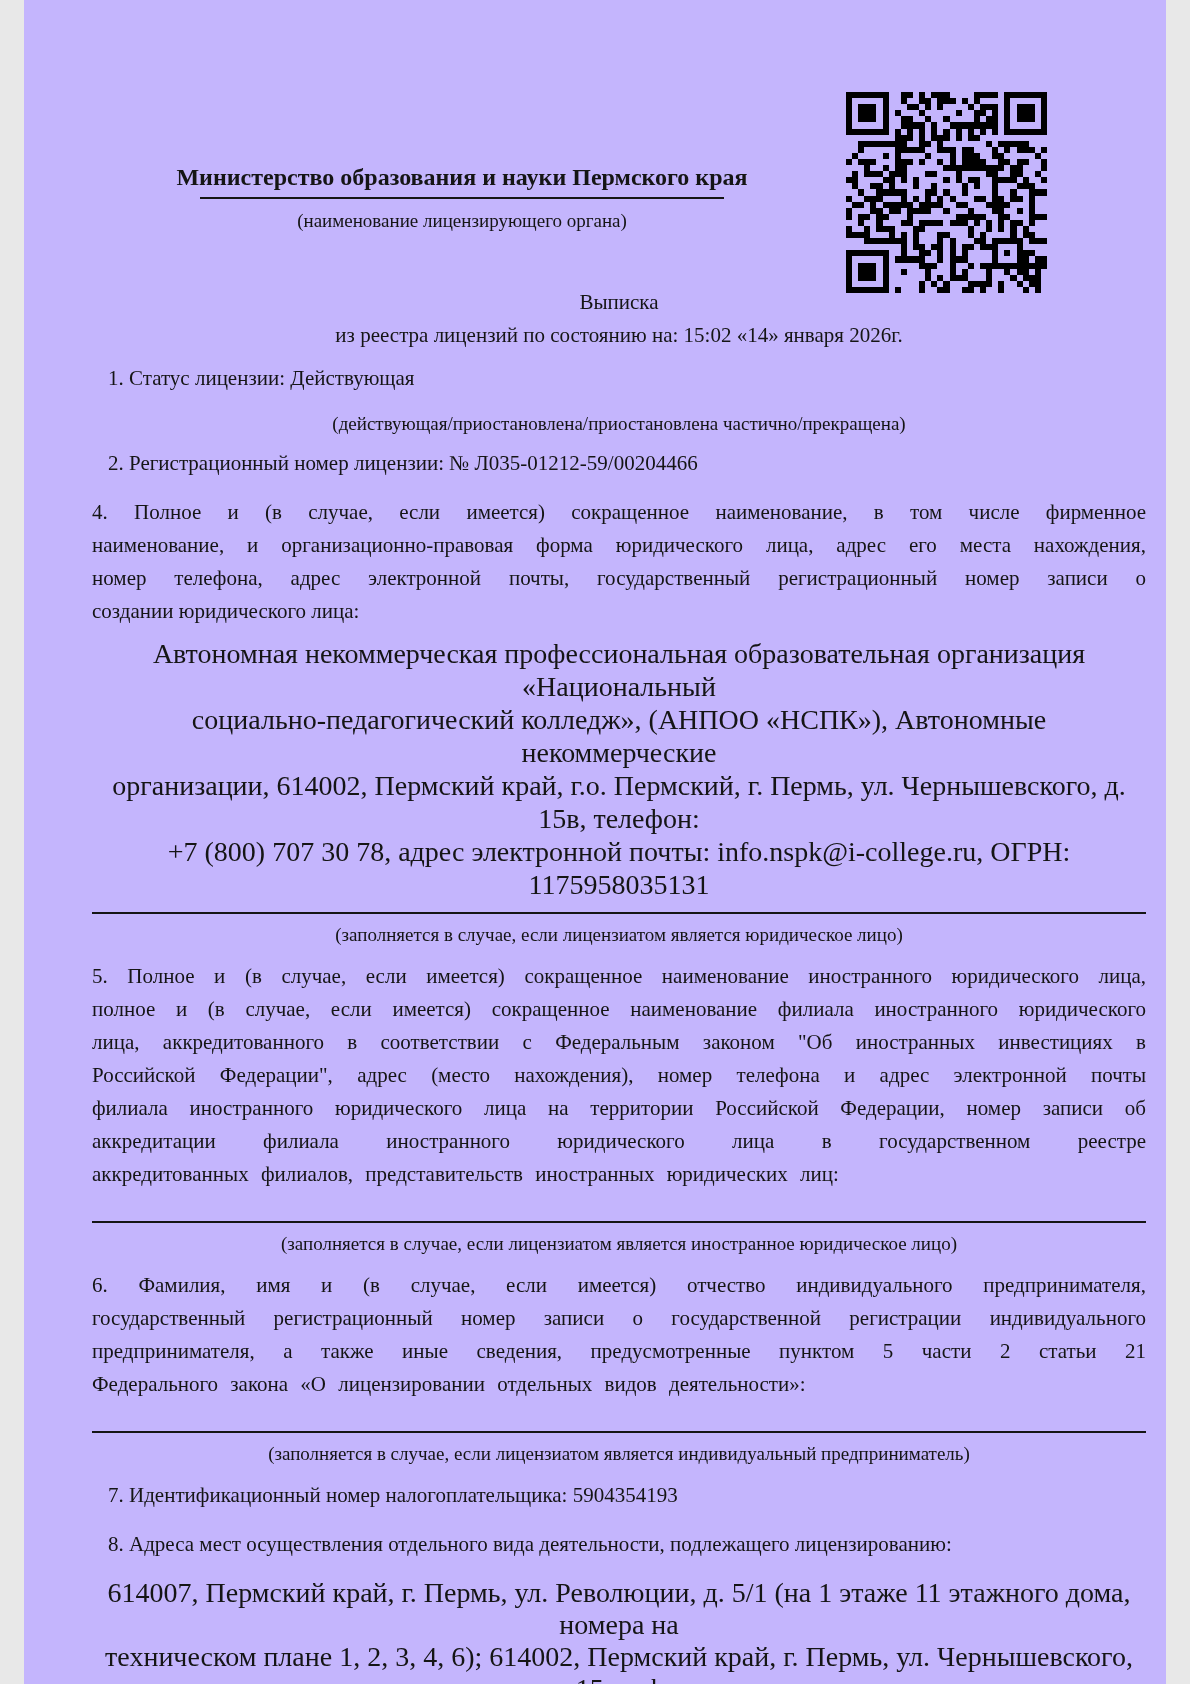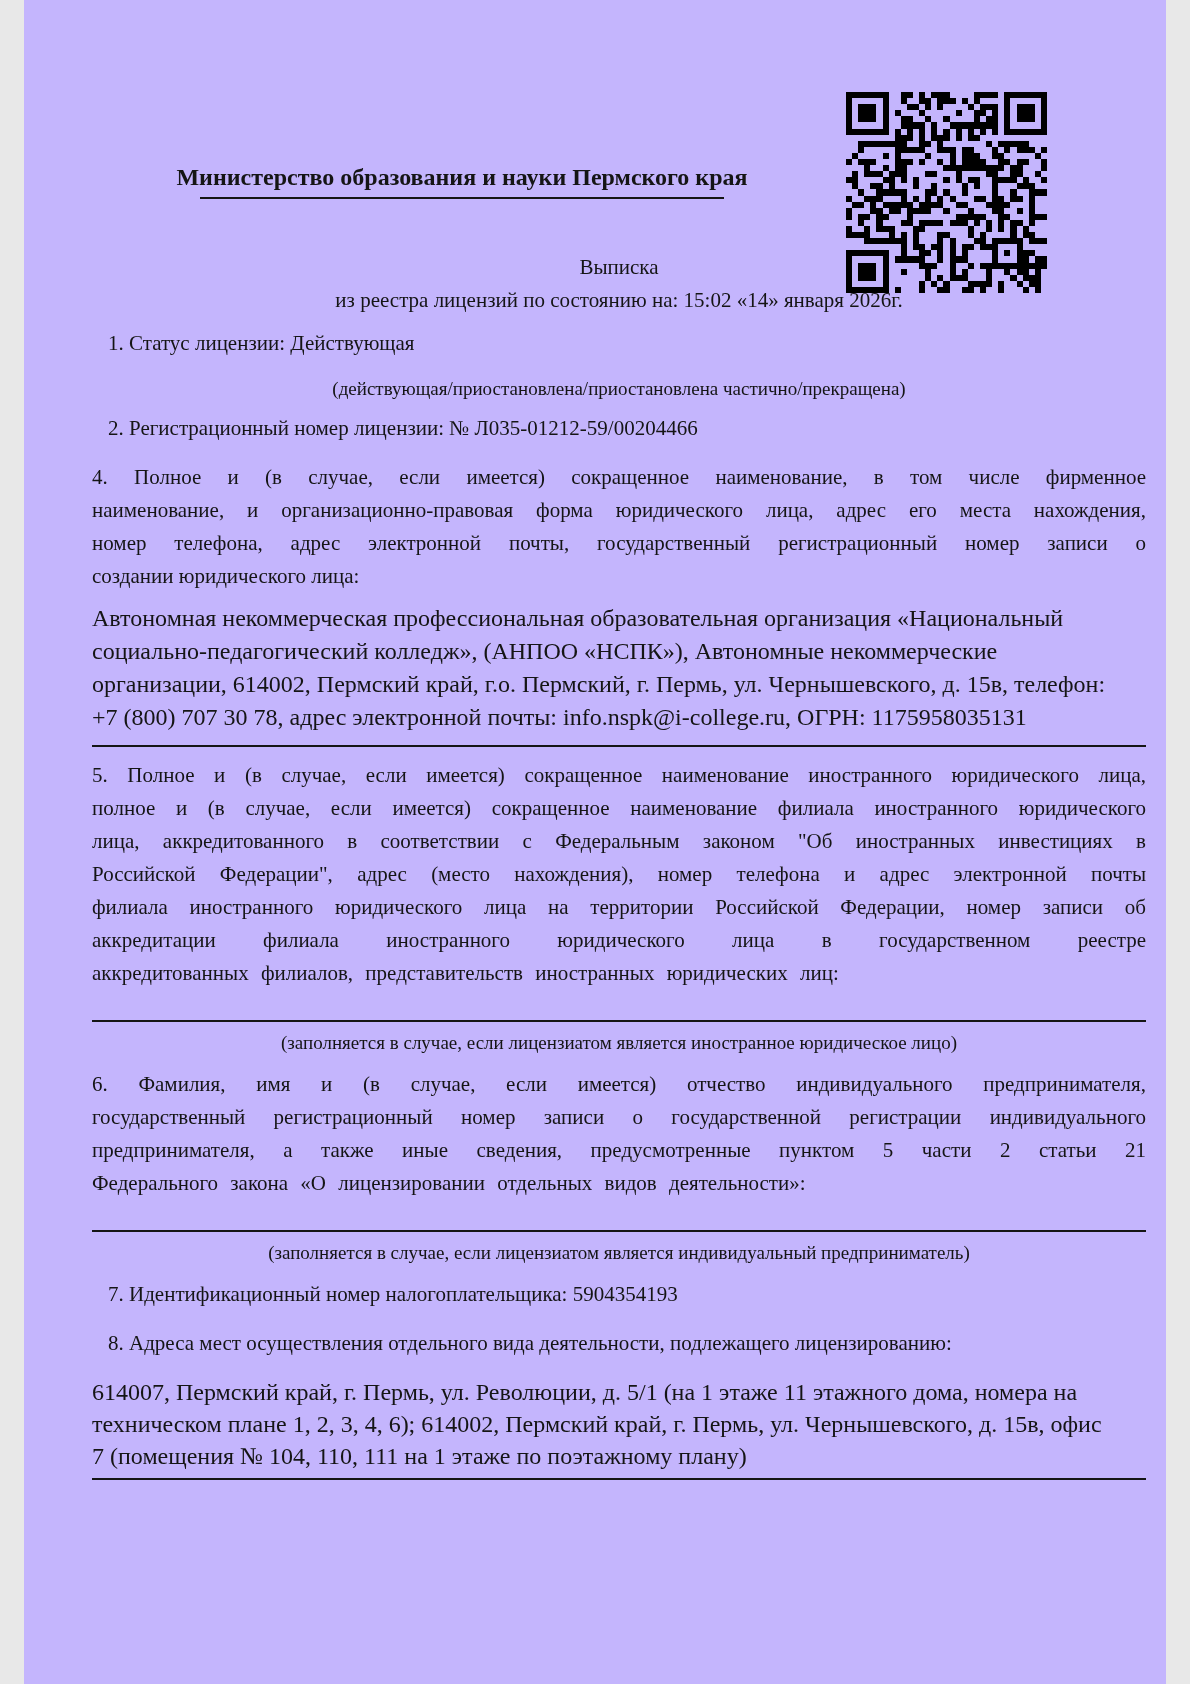--- a/index.html
+++ b/index.html
@@ -26,21 +26,21 @@
   .item3 { margin-top:7px; }
 
   .para { font-size:21px; line-height:33px;text-align:center; }
   .jlines div { text-align-last:justify; }
   .jlines div:last-child { text-align-last:left; }
   #para4 { margin-top:8px; }
   #para5 { margin-top:12px; }
   #para6 { margin-top:12px; }
   #para5 div:last-child, #para6 div:last-child { word-spacing:7px; }
 
-  .centered-block { font-size:24px; line-height:33px; text-align:left; }
+  .centered-block { font-size:28px; line-height:33px; text-align:center; }
   #org-block  { margin-top:9px; }
   #addr-block { margin-top:10px; line-height:32px; }
 
   .rule { border-top:2px solid #151515; height:0; }
   #rule1 { margin-top:11px; }
   #rule2 { margin-top:30px; }
   #rule3 { margin-top:30px; }
   #rule4 { margin-top:6px; }
   .cap-under-rule { margin-top:8px; }
   .item7 { margin-top:12px; }
@@ -585,20 +585,21 @@
         <rect x="25" y="32" width="1" height="1"></rect>
         <rect x="29" y="32" width="1" height="1"></rect>
         <rect x="31" y="32" width="1" height="1"></rect>
       </svg></div>
 
   <div class="content">
 
     <div class="header-block">
       <div class="authority">Министерство образования и науки Пермского края</div>
       <div class="authority-underline"></div>
+      <div class="caption authority-caption">(наименование лицензирующего органа)</div>
     </div>
 
     <div class="doc-title">Выписка</div>
     <div class="doc-subtitle">из реестра лицензий по состоянию на: 15:02 «14» января 2026г.</div>
 
     <p class="line item1"><span>1. Статус лицензии:</span> <span>Действующая</span></p>
     <div class="caption cap1">(действующая/приостановлена/приостановлена частично/прекращена)</div>
 
     <p class="line item2"><span>2. Регистрационный номер лицензии:</span> <span>№ Л035-01212-59/00204466</span></p>
 
@@ -609,20 +610,21 @@
         <div>номер телефона, адрес электронной почты, государственный регистрационный номер записи о</div>
         <div>создании юридического лица:</div>
       </div>
     <div id="org-block" class="centered-block">
         <div>Автономная некоммерческая профессиональная образовательная организация «Национальный</div>
         <div>социально-педагогический колледж», (АНПОО «НСПК»), Автономные некоммерческие</div>
         <div>организации, 614002, Пермский край, г.о. Пермский, г. Пермь, ул. Чернышевского, д. 15в, телефон:</div>
         <div>+7 (800) 707 30 78, адрес электронной почты: info.nspk@i-college.ru, ОГРН: 1175958035131</div>
       </div>
     <div id="rule1" class="rule"></div>
+    <div class="caption cap-under-rule">(заполняется в случае, если лицензиатом является юридическое лицо)</div>
 
     <div id="para5" class="para jlines">
         <div>5. Полное и (в случае, если имеется) сокращенное наименование иностранного юридического лица,</div>
         <div>полное и (в случае, если имеется) сокращенное наименование филиала иностранного юридического</div>
         <div>лица, аккредитованного в соответствии с Федеральным законом "Об иностранных инвестициях в</div>
         <div>Российской Федерации", адрес (место нахождения), номер телефона и адрес электронной почты</div>
         <div>филиала иностранного юридического лица на территории Российской Федерации, номер записи об</div>
         <div>аккредитации филиала иностранного юридического лица в государственном реестре</div>
         <div>аккредитованных филиалов, представительств иностранных юридических лиц:</div>
       </div>

